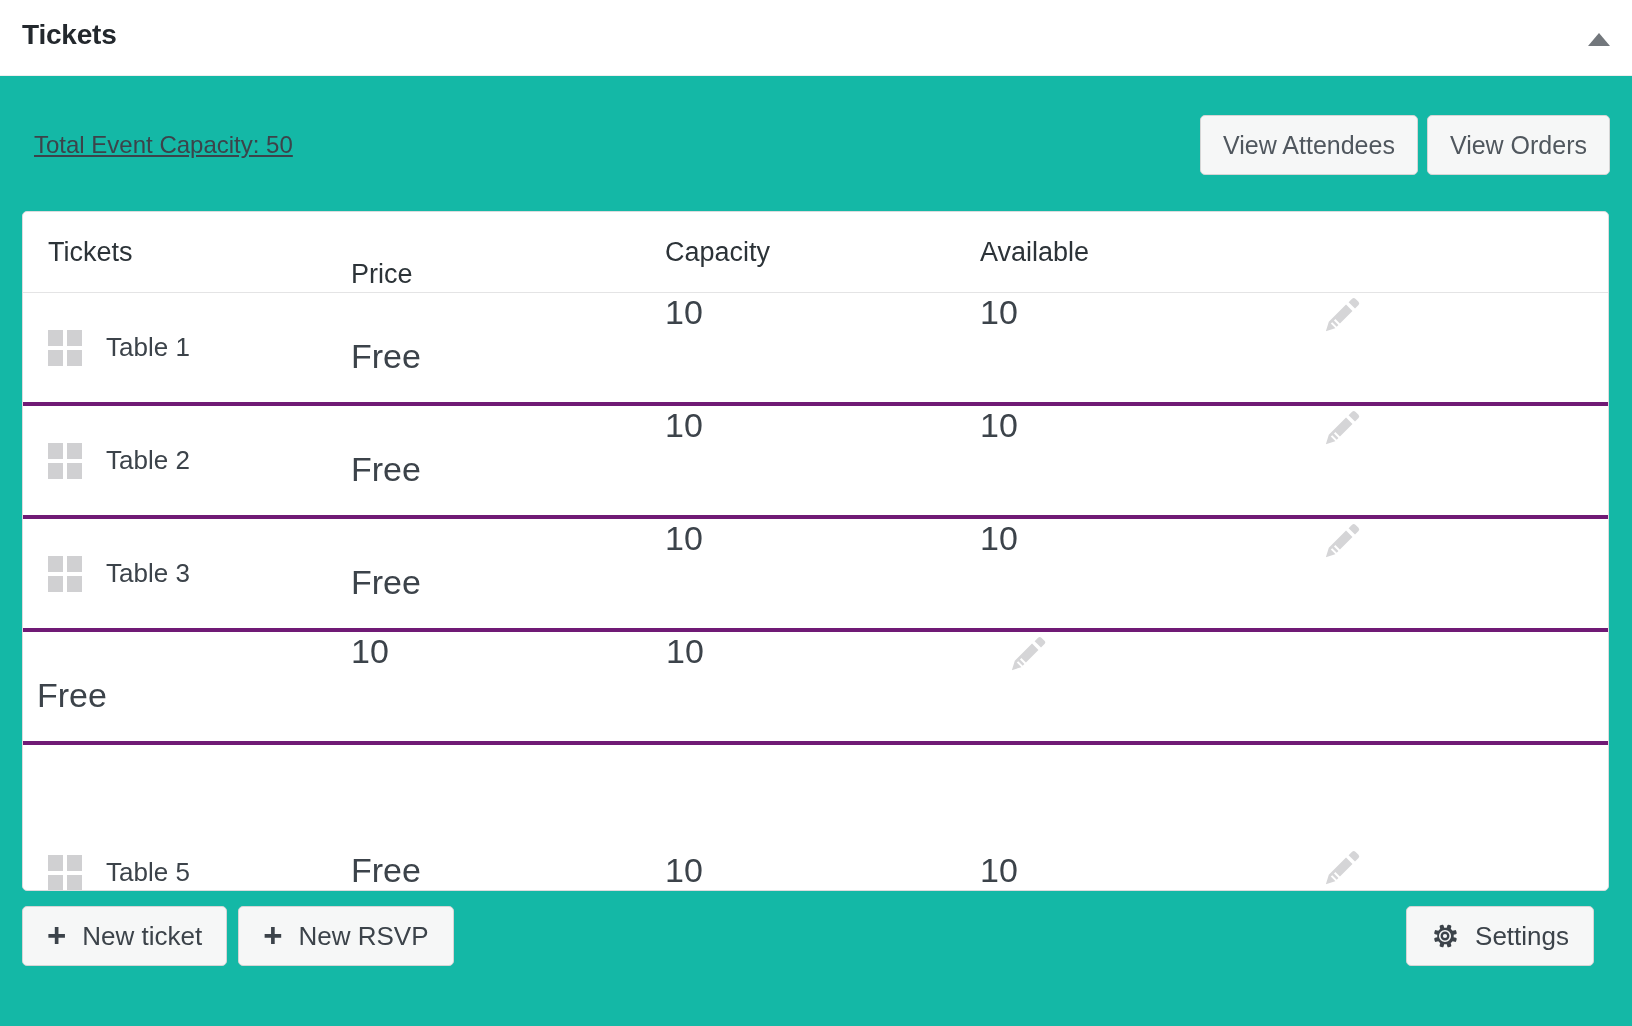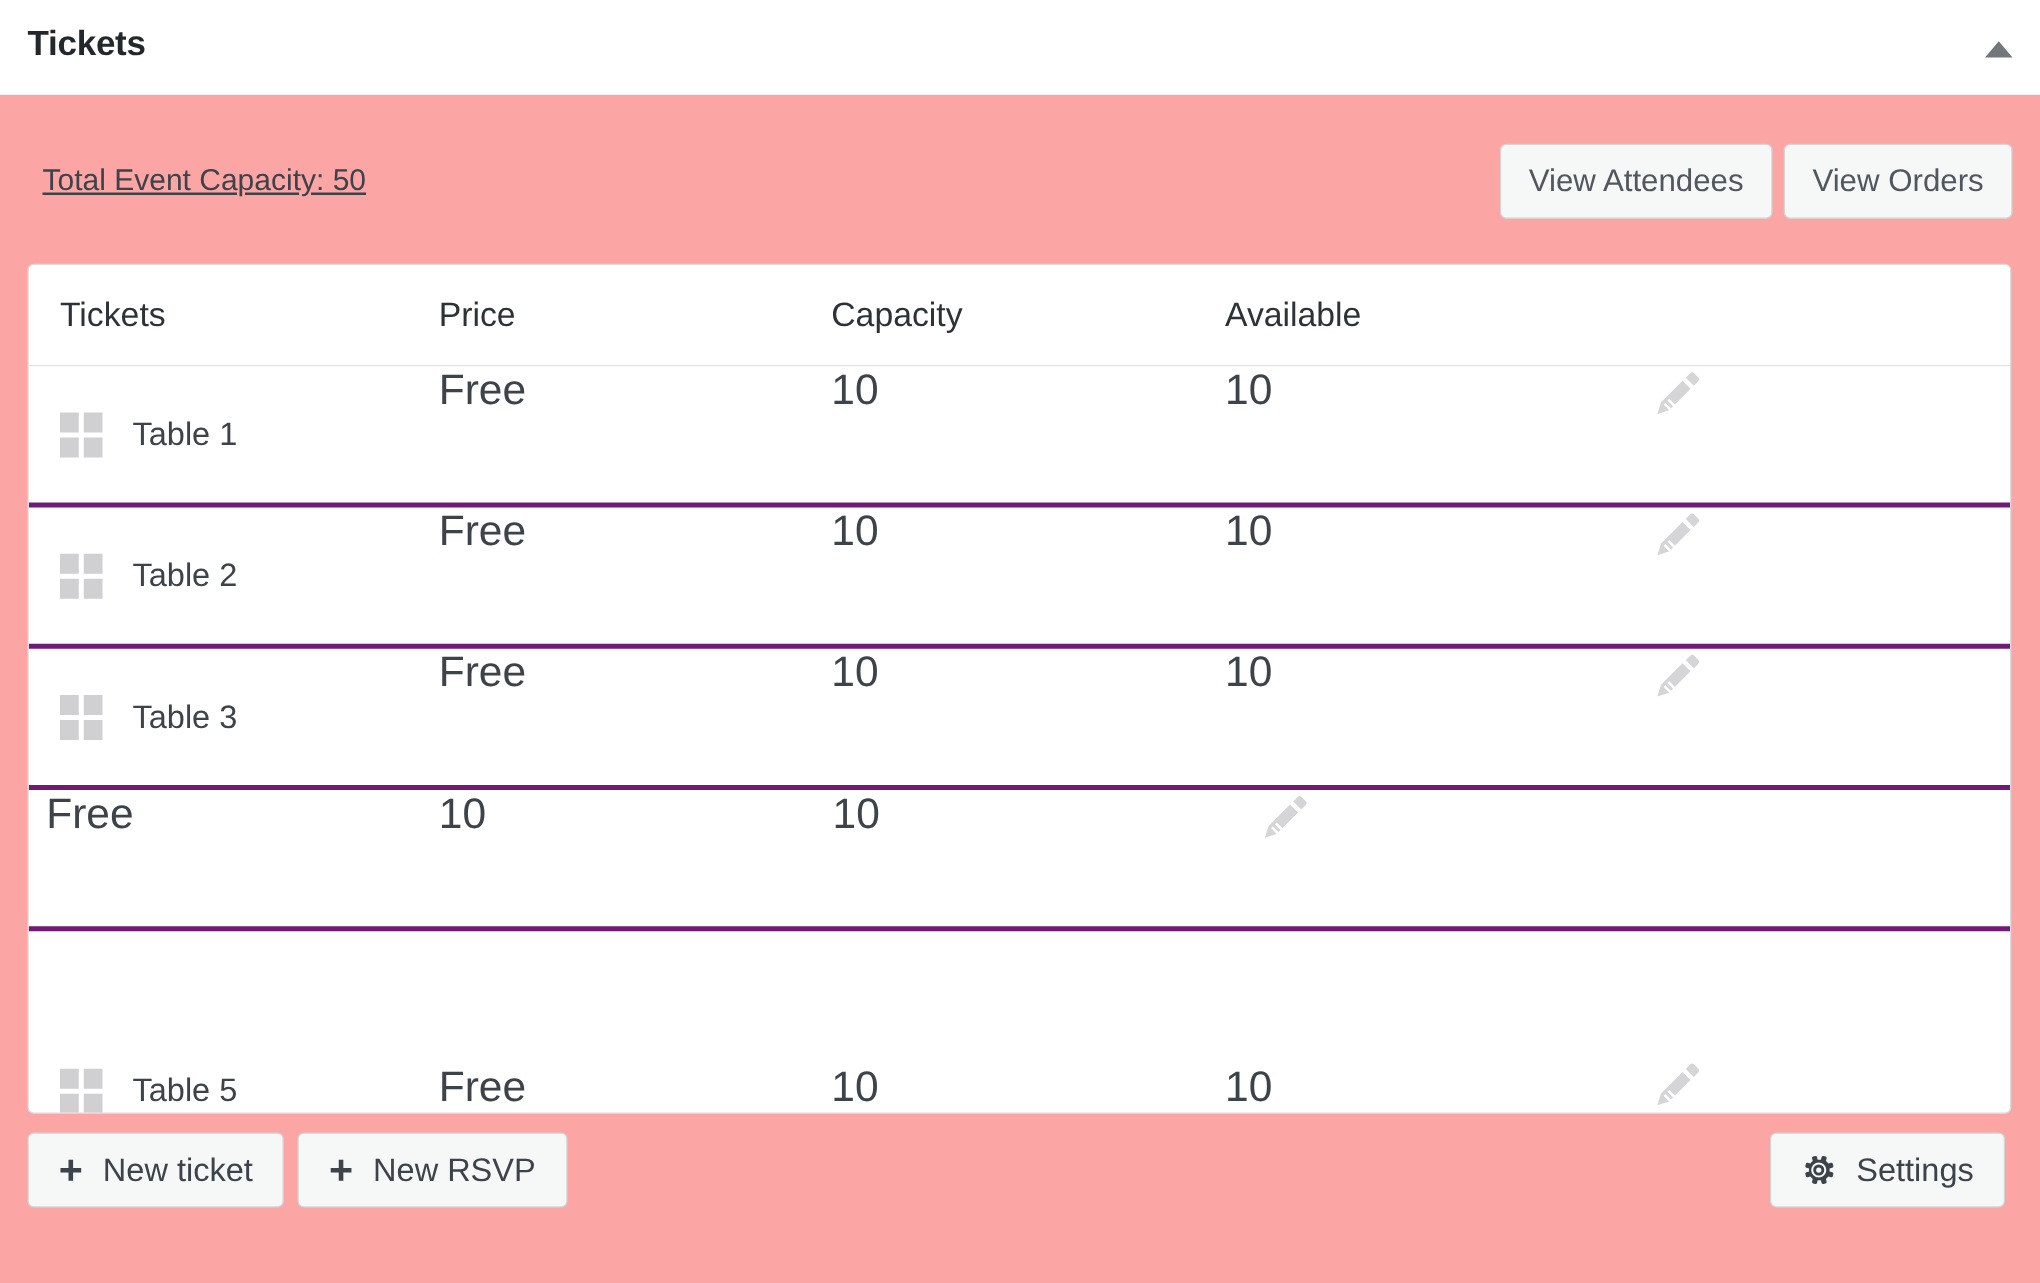--- a/index.html
+++ b/index.html
@@ -8,21 +8,21 @@
     height: 1026px;
     background: #ffffff;
     font-family: "Liberation Sans", sans-serif;
     -webkit-font-smoothing: antialiased;
   }
 
   .panel {
     position: relative;
     width: 1632px;
     height: 1026px;
-    background: #fca5a5;
+    background: #14b8a6;
     overflow: hidden;
   }
 
   
   .panel-header {
     position: absolute;
     left: 0; top: 0;
     width: 1632px;
     height: 76px;
     border-bottom: 1px solid #eeeeee;
@@ -110,21 +110,21 @@
   }
   .row {
     display: flex;
     height: 113px;
     border-bottom: 4px solid #701a75;
   }
   .row:last-child { border-bottom: none; height: 145px; align-items: flex-end; padding-top: 34px; }
 
   
   .col-ticket   { width: 314px; display: flex; align-items: center; padding-left: 25px; }
-  .col-price    { width: 314px; padding-left: 14px; }
+  .col-price    { width: 314px; padding-left: 14px; margin-top: 44px; }
   .col-capacity { width: 315px; padding-left: 14px; }
   .col-avail    { width: 315px; padding-left: 14px; }
   .col-edit     { flex: 1; display: flex; justify-content: flex-start; padding-left: 39px; }
 
   .thead .col-ticket { padding-left: 25px; }
 
   .cell {
     font-size: 34px;
     color: #3c434a;
   }
@@ -161,21 +161,21 @@
   
   .footer-left {
     position: absolute;
     left: 22px;
     top: 906px;
     display: flex;
     gap: 11px;
   }
   .footer-right {
     position: absolute;
-    right: 28px;
+    right: 38px;
     top: 906px;
   }
   .btn-icon {
     display: inline-flex;
     align-items: center;
     gap: 16px;
     background: #f6f7f7;
     border: 1px solid #d5d5d5;
     border-radius: 5px;
     color: #3c434a;

